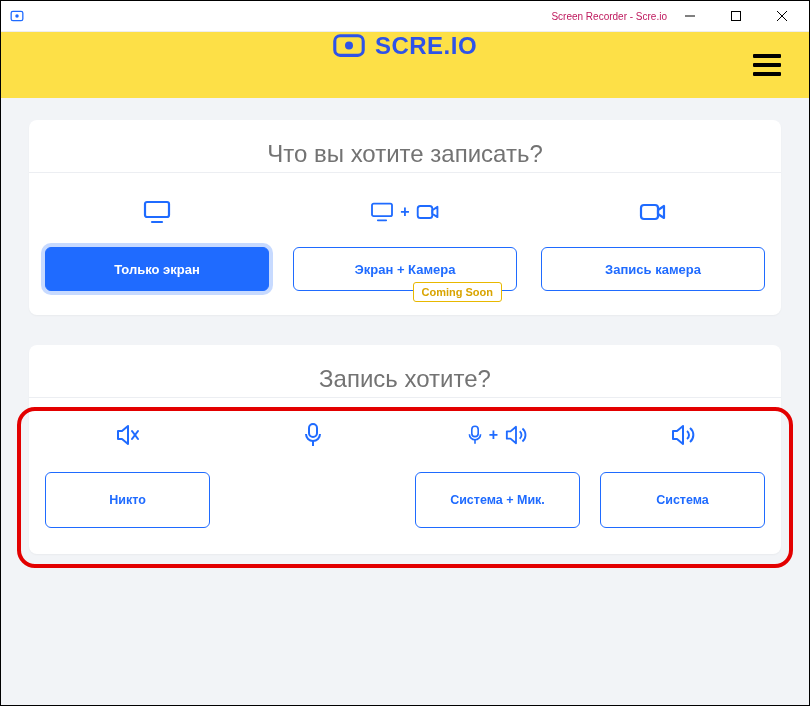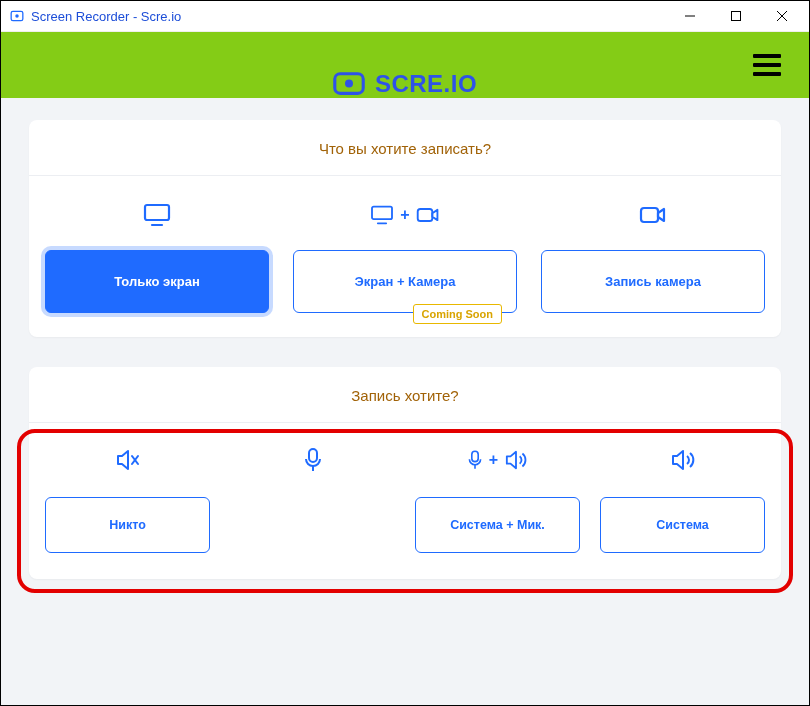--- a/index.html
+++ b/index.html
@@ -20,42 +20,43 @@
     padding: 0 4px 0 8px;
     border-bottom: 1px solid #eee;
   }
   .titlebar .favicon {
     width: 16px; height: 16px;
     margin-right: 6px;
     display: inline-flex; align-items: center; justify-content: center;
   }
   .titlebar .favicon svg { width: 14px; height: 14px; }
   .titlebar .title {
-    font-size: 13px;
-    color: #1d4ed8;
+    font-size: 10px;
+    color: #be185d;
     flex: 1;
+    text-align: right;
   }
   .winbtn {
     width: 46px; height: 31px;
     display: flex; align-items: center; justify-content: center;
     font-size: 14px; color: #000;
   }
   .winbtn svg { width: 10px; height: 10px; }
 
   
   .app {
     background: #f2f4f7;
     height: calc(100% - 31px);
     padding: 0;
   }
   .app-header {
-    background: #84cc16;
+    background: #fde047;
     height: 66px;
     display: flex;
-    align-items: flex-end;
+    align-items: flex-start;
     justify-content: center;
     position: relative;
   }
   .brand {
     display: flex; align-items: center; gap: 10px;
   }
   .brand-text {
     font-size: 24px;
     font-weight: 800;
     color: #2e53e8;
@@ -83,25 +84,25 @@
   }
 
   .panel {
     background: #fff;
     border-radius: 8px;
     padding: 0;
     margin-bottom: 30px;
     box-shadow: 0 1px 2px rgba(0,0,0,0.04);
   }
   .panel-title {
-    font-size: 15px;
+    font-size: 24px;
     font-weight: 400;
-    color: #a16207;
+    color: #737373;
     text-align: center;
-    padding: 20px 0 18px 0;
+    padding: 20px 0 4px 0;
     border-bottom: 1px solid #eceef2;
   }
   .panel-body {
     padding: 24px 16px 24px 16px;
   }
 
   
   .row3 {
     display: flex;
     gap: 24px;
@@ -117,21 +118,21 @@
   .opt-icon {
     height: 30px;
     display: flex; align-items: center; justify-content: center;
     margin-bottom: 20px;
     color: #1f6bff;
     gap: 6px;
   }
   .opt-icon svg { display: block; }
   .pill {
     width: 100%;
-    height: 63px;
+    height: 44px;
     border-radius: 6px;
     border: 1.5px solid #1f6bff;
     background: #fff;
     color: #1f6bff;
     font-size: 13px;
     font-weight: 700;
     display: flex; align-items: center; justify-content: center;
     cursor: pointer;
     position: relative;
   }

